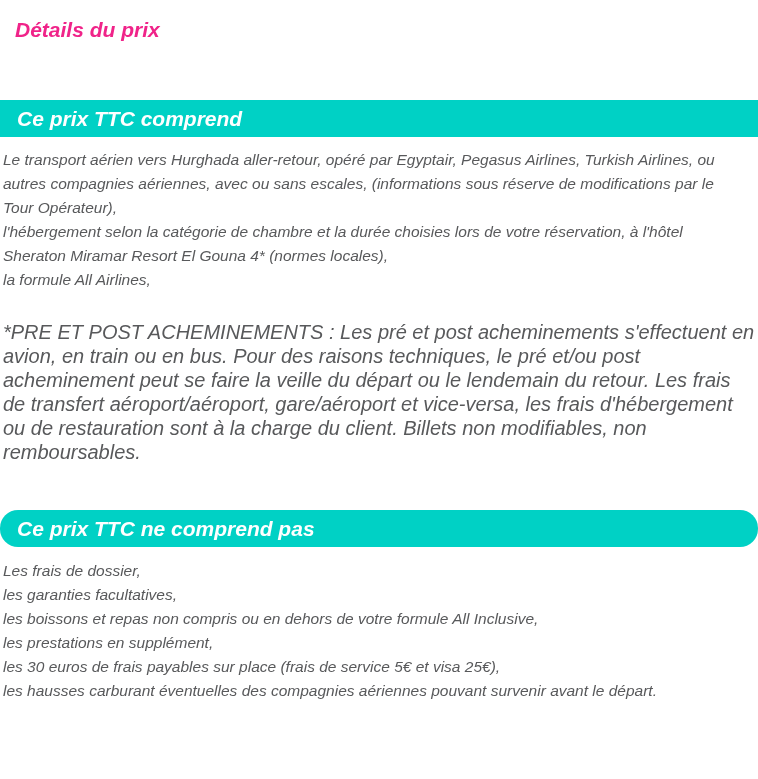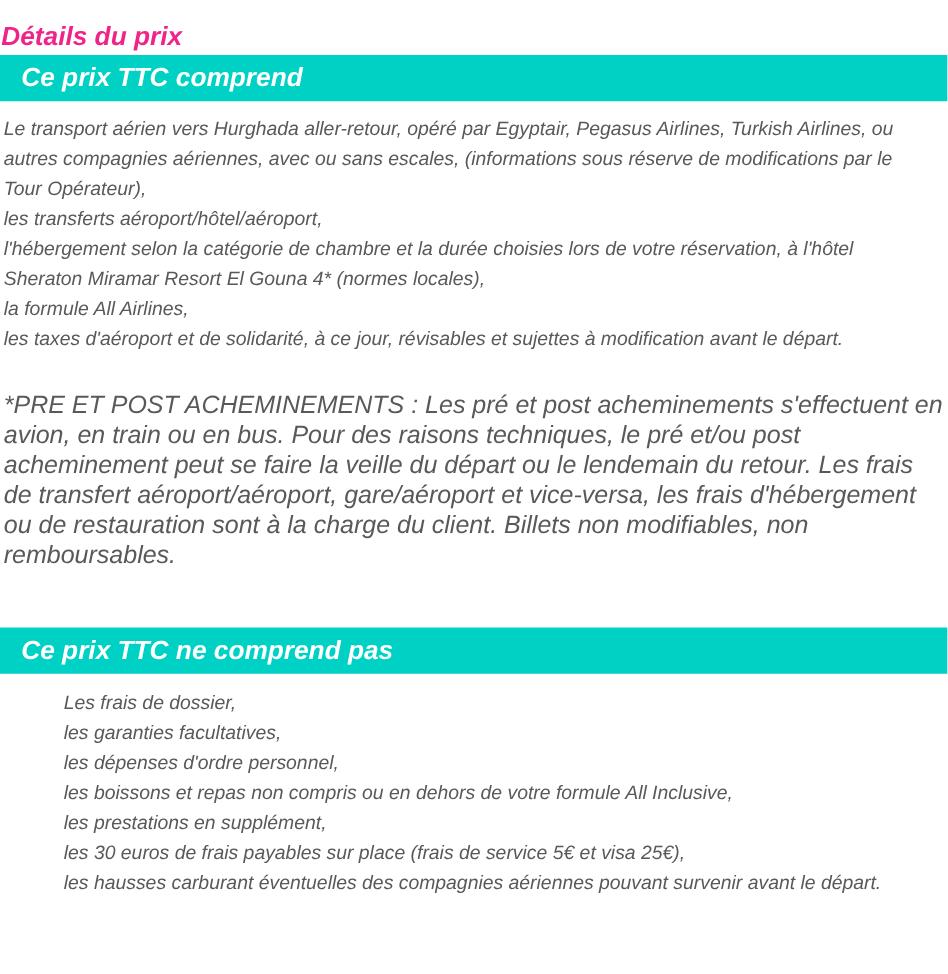--- a/index.html
+++ b/index.html
@@ -17,48 +17,49 @@
     width: 758px;
     height: 779px;
     background: #ffffff;
   }
   .page-title {
     font-style: italic;
     font-weight: bold;
     font-size: 21px;
     line-height: 28px;
     color: var(--accent_pink, #f02389);
-    margin: 16px 0 0 1px;
+    margin: 16px 0 0 15px;
   }
   .banner {
+    margin-top: 56px;
     height: 37px;
     background: var(--accent_teal, #00d1c5);
     color: var(--banner_text, #ffffff);
     font-style: italic;
     font-weight: bold;
     font-size: 21px;
     display: flex;
     align-items: center;
     padding-left: 17px;
     box-sizing: border-box;
   }
   .banner-2 {
     margin-top: 46px;
+    border-radius: 18px;
   }
   .items {
     margin-top: 11px;
     padding: 0 18px 0 3px;
     font-style: italic;
     color: var(--text_color, #58595b);
     font-size: 15.5px;
     line-height: 24px;
   }
   .items-2 {
     margin-top: 12px;
-    margin-left: 48px;
   }
   .items p {
     margin: 0;
   }
   .note {
     margin: 28px 2px 0 3px;
     font-style: italic;
     color: var(--text_color, #58595b);
     font-size: 20px;
     line-height: 24px;
@@ -70,35 +71,32 @@
 <div class="page">
 
   <h1 class="page-title">Détails du prix</h1>
 
   <div class="banner">
     <span>Ce prix TTC comprend</span>
   </div>
 
   <div class="items">
     <p>Le transport aérien vers Hurghada aller-retour, opéré par Egyptair, Pegasus Airlines, Turkish Airlines, ou autres compagnies aériennes, avec ou sans escales, (informations sous réserve de modifications par le Tour Opérateur),</p>
-    <p>les transferts aéroport/hôtel/aéroport,</p>
     <p>l'hébergement selon la catégorie de chambre et la durée choisies lors de votre réservation, à l'hôtel Sheraton Miramar Resort El Gouna 4* (normes locales),</p>
     <p>la formule All Airlines,</p>
-    <p>les taxes d'aéroport et de solidarité, à ce jour, révisables et sujettes à modification avant le départ.</p>
   </div>
 
   <p class="note">*PRE ET POST ACHEMINEMENTS : Les pré et post acheminements s'effectuent en avion, en train ou en bus. Pour des raisons techniques, le pré et/ou post acheminement peut se faire la veille du départ ou le lendemain du retour. Les frais de transfert aéroport/aéroport, gare/aéroport et vice-versa, les frais d'hébergement ou de restauration sont à la charge du client. Billets non modifiables, non remboursables.</p>
 
   <div class="banner banner-2">
     <span>Ce prix TTC ne comprend pas</span>
   </div>
 
   <div class="items items-2">
     <p>Les frais de dossier,</p>
     <p>les garanties facultatives,</p>
-    <p>les dépenses d'ordre personnel,</p>
     <p>les boissons et repas non compris ou en dehors de votre formule All Inclusive,</p>
     <p>les prestations en supplément,</p>
     <p>les 30 euros de frais payables sur place (frais de service 5€ et visa 25€),</p>
     <p>les hausses carburant éventuelles des compagnies aériennes pouvant survenir avant le départ.</p>
   </div>
 
 </div>
 
 </body></html>

